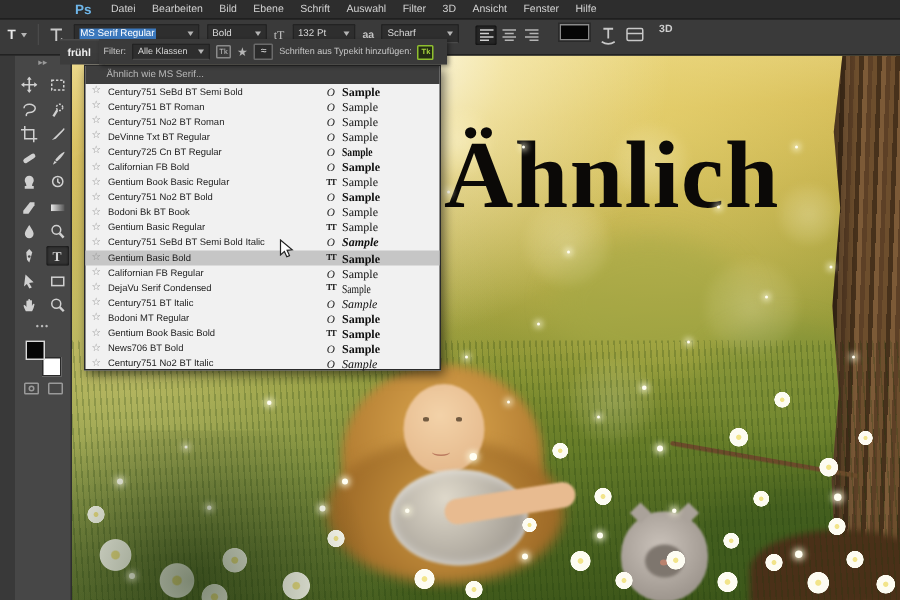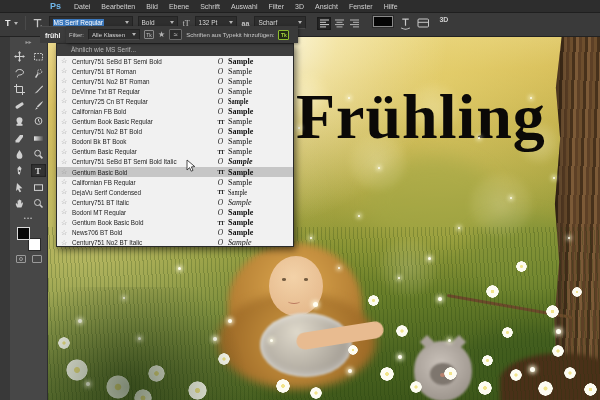--- a/index.html
+++ b/index.html
@@ -534,21 +534,21 @@
       <div class="bokeh" style="left: 360px; top: 45px; width: 52px; height: 52px; opacity: 0.35; background: radial-gradient(circle, rgba(255, 250, 220, 0.95), rgba(255, 244, 190, 0.35) 60%, rgba(255, 244, 190, 0) 72%);"></div>
       <div class="bokeh" style="left: 420px; top: 135px; width: 66px; height: 66px; opacity: 0.25; background: radial-gradient(circle, rgba(255, 250, 220, 0.95), rgba(255, 244, 190, 0.35) 60%, rgba(255, 244, 190, 0) 72%);"></div>
       <div class="bokeh" style="left: 195px; top: 215px; width: 82px; height: 82px; opacity: 0.18; background: radial-gradient(circle, rgba(255, 250, 220, 0.95), rgba(255, 244, 190, 0.35) 60%, rgba(255, 244, 190, 0) 72%);"></div>
       <div class="bokeh" style="left: 470px; top: 85px; width: 42px; height: 42px; opacity: 0.3; background: radial-gradient(circle, rgba(255, 250, 220, 0.95), rgba(255, 244, 190, 0.35) 60%, rgba(255, 244, 190, 0) 72%);"></div>
       <div class="bokeh" style="left: 330px; top: 200px; width: 60px; height: 60px; opacity: 0.2; background: radial-gradient(circle, rgba(255, 250, 220, 0.95), rgba(255, 244, 190, 0.35) 60%, rgba(255, 244, 190, 0) 72%);"></div>
     </div>
   <div id="trunk"></div>
   <div id="roots"></div>
   <div id="branch"></div>
   <div id="grasstex"></div>
-  <div id="headline">Frühling</div>
+  <div id="headline">Ähnlich</div>
   <div id="hair1"></div>
   <div id="hair2"></div>
   <div id="face"></div>
   <span class="eye" style="left:234px;top:241px;"></span>
   <span class="eye" style="left:256px;top:241px;"></span>
   <div id="mouth"></div>
   <div id="dress"></div>
   <div id="arms"></div>
   <div id="cat"></div>
   <div id="catface"></div>

